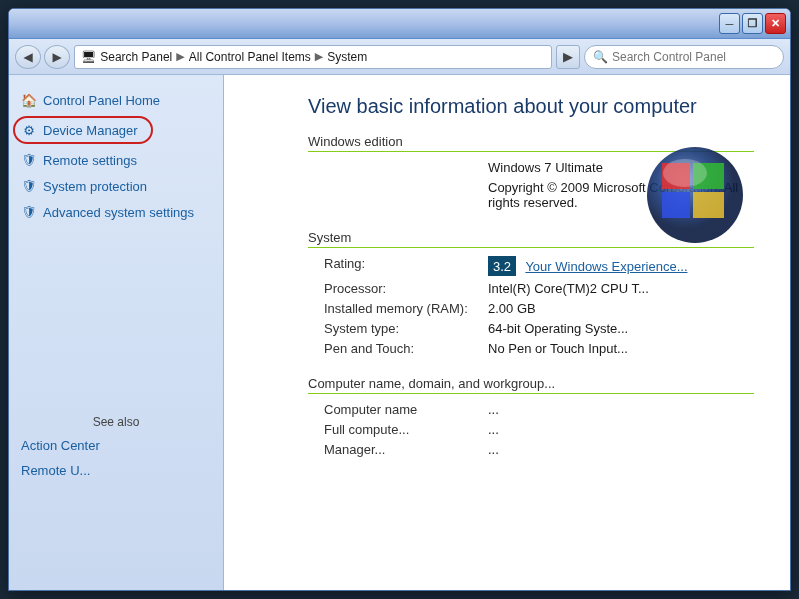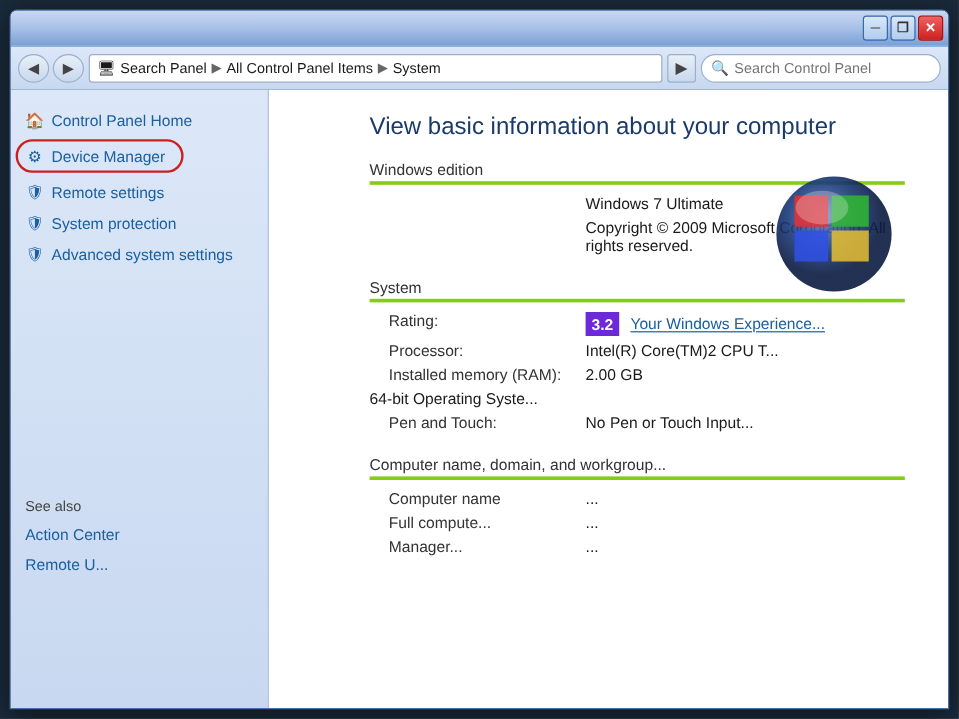--- a/index.html
+++ b/index.html
@@ -184,20 +184,21 @@
       display: flex;
       align-items: center;
       justify-content: center;
       flex-shrink: 0;
     }
     .sidebar-section-title {
       font-size: 12px;
       color: #444;
       padding: 10px 12px 4px;
       font-weight: normal;
+      text-align: center;
     }
 
     
     .content {
       flex: 1;
       background: white;
       padding: 20px 36px;
       overflow-y: auto;
       position: relative;
       margin-left: 48px;
@@ -209,21 +210,21 @@
       color: #1a3a6a;
       margin-bottom: 16px;
       border-bottom: none;
     }
 
     .section-header {
       font-size: 13px;
       font-weight: 400;
       color: #333;
       margin-bottom: 8px;
-      border-bottom: 3px solid #84cc16;
+      border-bottom: 1px solid #84cc16;
       padding-bottom: 2px;
     }
 
     .info-row {
       display: flex;
       margin-bottom: 5px;
       font-size: 13px;
     }
     .info-label {
       color: #333;
@@ -235,24 +236,24 @@
       color: #1a1a1a;
     }
     .info-value.blue { color: #1a5fa0; text-decoration: underline; cursor: pointer; text-align: right; }
 
     .rating-badge {
       display: inline-flex;
       align-items: center;
       justify-content: center;
       width: 28px;
       height: 20px;
-      background: #6d28d9;
+      background: #0c4a6e;
       color: white;
       font-size: 13px;
-      font-weight: bold;
+      font-weight: normal;
       margin-right: 6px;
     }
 
     .section-block {
       margin-bottom: 20px;
     }
 
     
     .windows-logo {
       position: absolute;
@@ -414,20 +415,21 @@
           <span class="info-label">Processor:</span>
           <span class="info-value">Intel(R) Core(TM)2 CPU          T...</span>
         </div>
 
         <div class="info-row">
           <span class="info-label">Installed memory (RAM):</span>
           <span class="info-value">2.00 GB</span>
         </div>
 
         <div class="info-row">
+          <span class="info-label">System type:</span>
           <span class="info-value">64-bit Operating Syste...</span>
         </div>
 
         <div class="info-row">
           <span class="info-label">Pen and Touch:</span>
           <span class="info-value">No Pen or Touch Input...</span>
         </div>
       </div>
 
       <div class="section-block comp-section">

